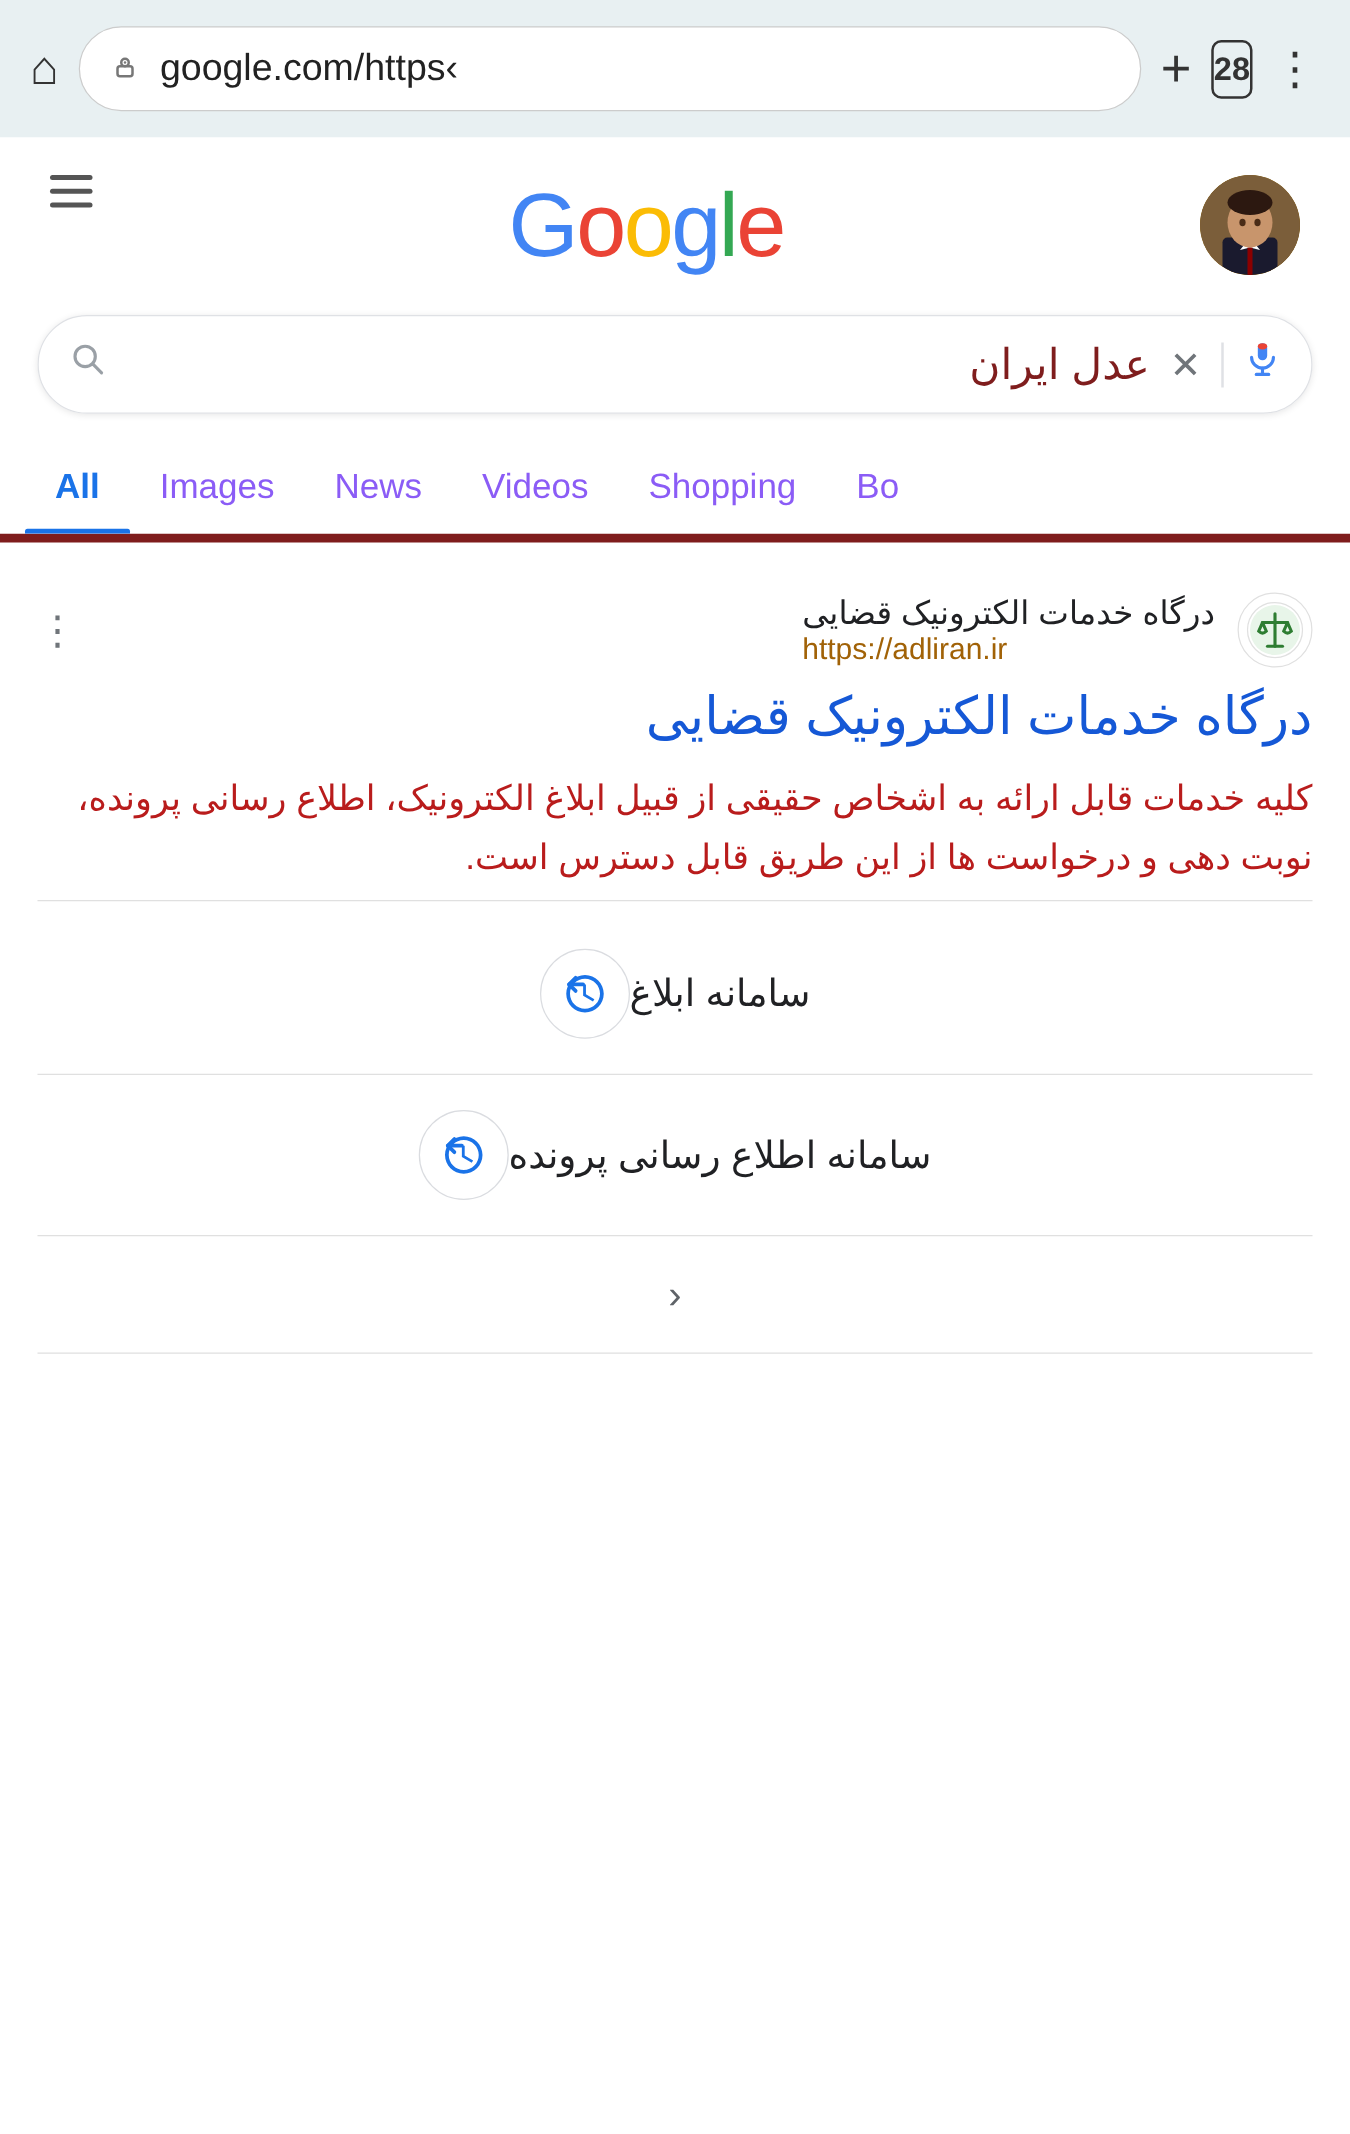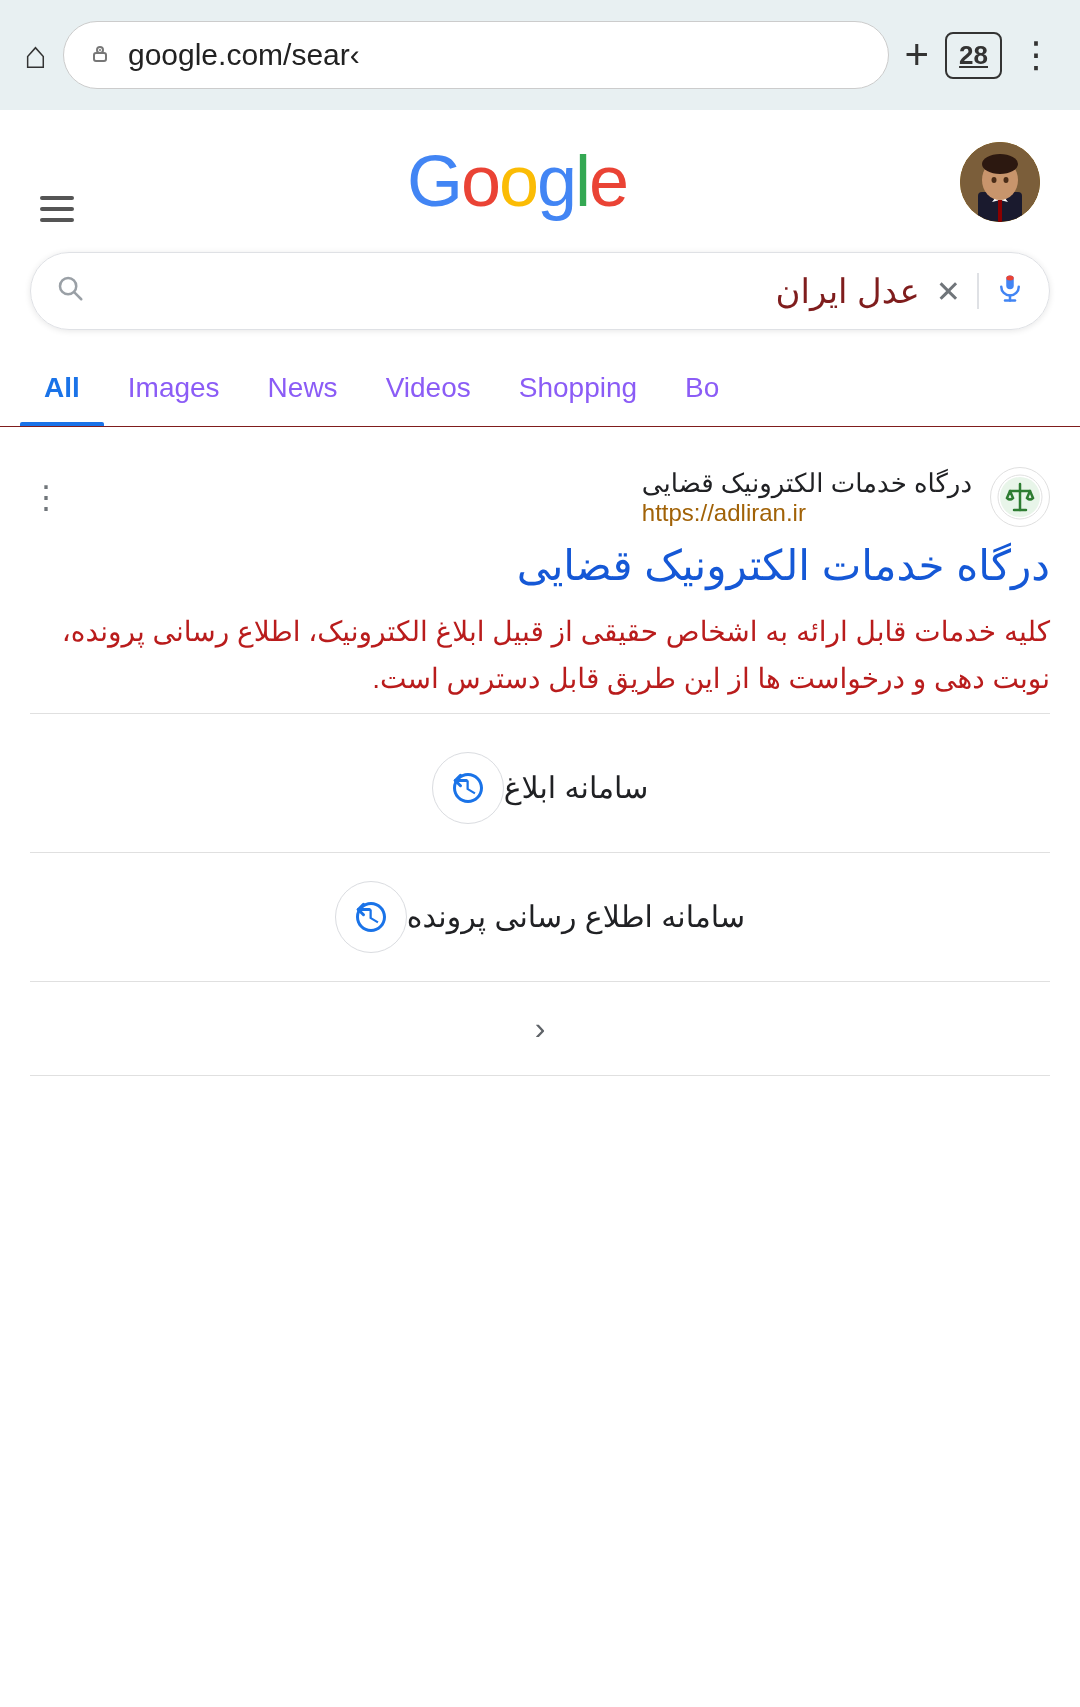--- a/index.html
+++ b/index.html
@@ -47,41 +47,40 @@
       color: #222;
     }
     .browser-add-btn {
       font-size: 42px;
       color: #333;
       font-weight: 300;
     }
     .browser-tabs-btn {
       border: 2px solid #333;
       border-radius: 8px;
-      padding: 6px 12px;
+      padding: 6px 0;
       font-size: 26px;
       font-weight: bold;
       color: #333;
-      text-decoration: underline;
     }
     .browser-menu-btn {
       font-size: 36px;
       color: #333;
       letter-spacing: 2px;
     }
 
     
     .google-page {
       background: #fff;
     }
 
     
     .google-header {
       display: flex;
-      align-items: flex-end;
+      align-items: flex-start;
       justify-content: space-between;
       padding: 30px 40px 20px;
     }
     .hamburger-icon {
       font-size: 36px;
       color: #555;
       cursor: pointer;
       display: flex;
       flex-direction: column;
       gap: 7px;
@@ -159,21 +158,21 @@
     .search-voice-icon {
       font-size: 34px;
       color: #4285F4;
     }
 
     
     .search-tabs {
       display: flex;
       align-items: center;
       padding: 0 20px;
-      border-bottom: 1px solid #7f1d1d;
+      border-bottom: 7px solid #7f1d1d;
       margin-top: 20px;
       overflow: hidden;
     }
     .tab-item {
       padding: 22px 24px;
       font-size: 28px;
       color: #8b5cf6;
       cursor: pointer;
       white-space: nowrap;
       position: relative;
@@ -309,21 +308,21 @@
 <div class="browser-bar">
   <span class="browser-home-icon">⌂</span>
   <div class="browser-url-bar">
     <span class="url-lock-icon">
       <svg width="24" height="24" viewBox="0 0 24 24" fill="none">
         <circle cx="8" cy="10" r="3" stroke="#777" stroke-width="2" fill="none"></circle>
         <circle cx="8" cy="10" r="1" fill="#777"></circle>
         <rect x="2" y="13" width="12" height="8" rx="2" stroke="#777" stroke-width="2" fill="none"></rect>
       </svg>
     </span>
-    <span class="url-text">google.com/sear‹</span>
+    <span class="url-text">google.com/https‹</span>
   </div>
   <span class="browser-add-btn">+</span>
   <div class="browser-tabs-btn">28</div>
   <span class="browser-menu-btn">⋮</span>
 </div>
 
 <div class="google-page">
 
   <div class="google-header">
     <div class="hamburger-icon">

